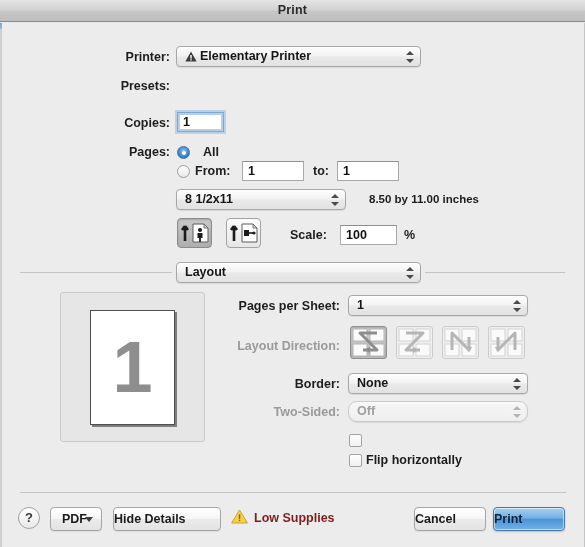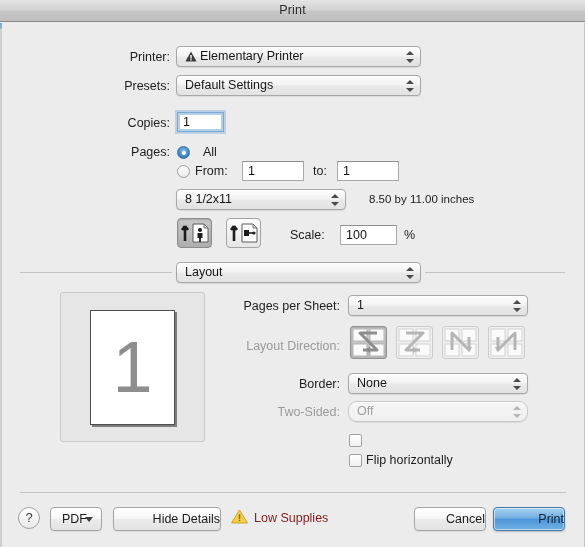--- a/index.html
+++ b/index.html
@@ -12,20 +12,21 @@
     font-family: "Liberation Sans", "DejaVu Sans", sans-serif;
     -webkit-font-smoothing: antialiased;
   }
 
   #window {
     position: relative;
     width: 585px;
     height: 533px;
     background: #ececec;
     box-sizing: border-box;
+    font-weight: bold;
   }
 
   
   #titlebar {
     position: absolute;
     left: 0; top: 0;
     width: 585px;
     height: 22px;
     background: linear-gradient(to bottom, #e4e4e4 0%, #d3d3d3 45%, #c6c6c6 55%, #bfbfbf 100%);
     border-bottom: 1px solid #888;
@@ -239,21 +240,21 @@
   .btn {
     position: absolute;
     box-sizing: border-box;
     height: 24px;
     border: 1px solid #a5a5a5;
     border-radius: 4px;
     background: linear-gradient(to bottom, #ffffff 0%, #f6f6f6 48%, #ebebeb 52%, #e3e3e3 100%);
     box-shadow: 0 1px 1px rgba(0,0,0,.07);
     font-size: 12.5px;
     color: #1b1b1b;
-    text-align: right;
+    text-align: left;
     line-height: 22px;
     white-space: nowrap;
   }
   .btn.primary {
     background: linear-gradient(to bottom, #a6d0f0 0%, #74b0e4 45%, #4e95d8 52%, #6fb1e8 100%);
     border: 1px solid #4a77a8;
     color: #10243a;
     box-shadow: 0 0 0 1px rgba(255,255,255,.55) inset, 0 1px 2px rgba(0,0,0,.2);
   }
   #help-btn {
@@ -300,24 +301,20 @@
       <svg width="12" height="11" viewBox="0 0 12 11">
         <polygon points="6,0.6 11.6,10.4 0.4,10.4" fill="#3a3a3a"></polygon>
         <rect x="5.3" y="4" width="1.4" height="3.6" fill="#ffffff"></rect>
         <rect x="5.3" y="8.2" width="1.4" height="1.3" fill="#ffffff"></rect>
       </svg>
     </span><span>Elementary Printer</span>
     <span class="arrows"></span>
   </div>
 
   <div class="lbl" style="left:60px; top:79px; width:110px;">Presets:</div>
-  <div class="popup" style="left:176px; top:75px; width:245px;">
-    <span>Default Settings</span>
-    <span class="arrows"></span>
-  </div>
 
   <div class="lbl" style="left:60px; top:116px; width:110px;">Copies:</div>
   <div class="textfield focused" style="left:177px; top:112px; width:47px;">1</div>
 
   <div class="lbl" style="left:60px; top:145px; width:110px;">Pages:</div>
 
   <div class="radio on" style="left:177px; top:146px;"></div>
   <div class="lbl" style="left:195px; top:145px; text-align:left;margin-left:8px;">All</div>
 
   <div class="radio" style="left:177px; top:165px;"></div>

